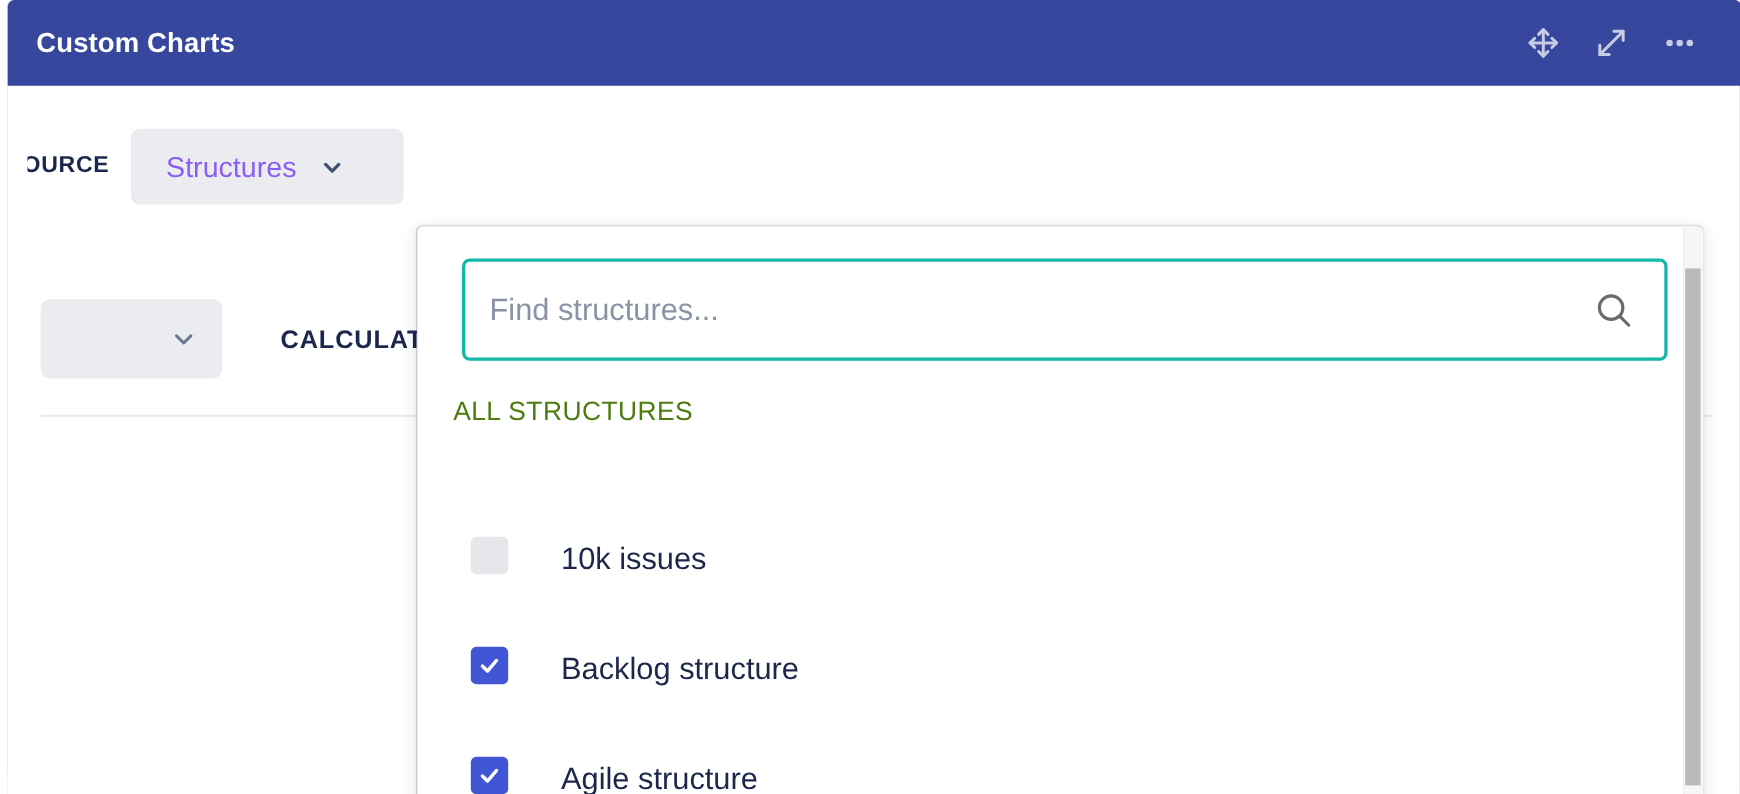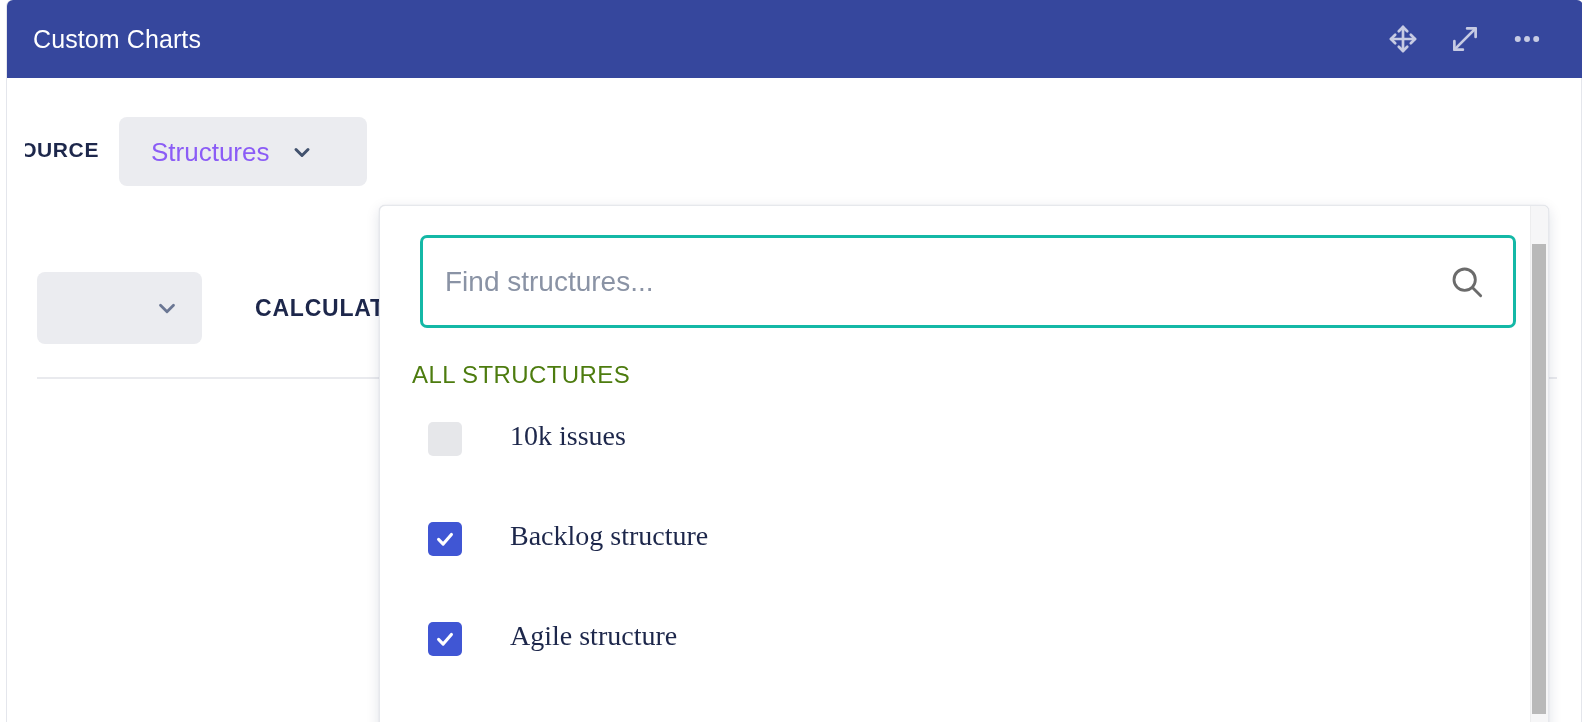--- a/index.html
+++ b/index.html
@@ -46,21 +46,21 @@
     border-top-left-radius: 6px;
     border-top-right-radius: 6px;
     display: flex;
     align-items: center;
     padding: 0 24px 0 26px;
   }
 
   .titlebar-title {
     color: #ffffff;
     font-size: 25px;
-    font-weight: normal;
+    font-weight: bold;
     letter-spacing: 0.1px;
     line-height: 1;
   }
 
   .titlebar-actions {
     margin-left: auto;
     display: flex;
     align-items: center;
     gap: 26px;
     padding-right: 14px;
@@ -263,26 +263,25 @@
 
   .option-list {
     position: absolute;
     left: 0;
     top: 216px;
     width: 1140px;
   }
 
   .option-row {
     display: flex;
-    align-items: flex-start;
+    align-items: flex-end;
     height: 100px;
     padding-left: 48px;
     cursor: pointer;
     user-select: none;
-    font-family: Liberation Serif, serif;
   }
 
   .cb {
     flex: 0 0 auto;
     width: 34px;
     height: 34px;
     border-radius: 5px;
     background: #e6e7ea;
     display: flex;
     align-items: center;

